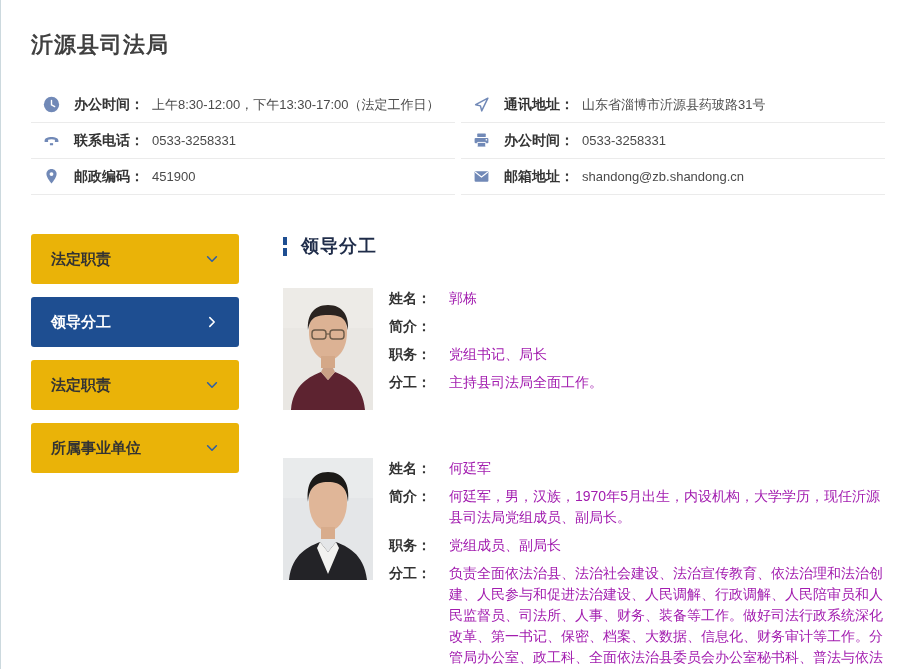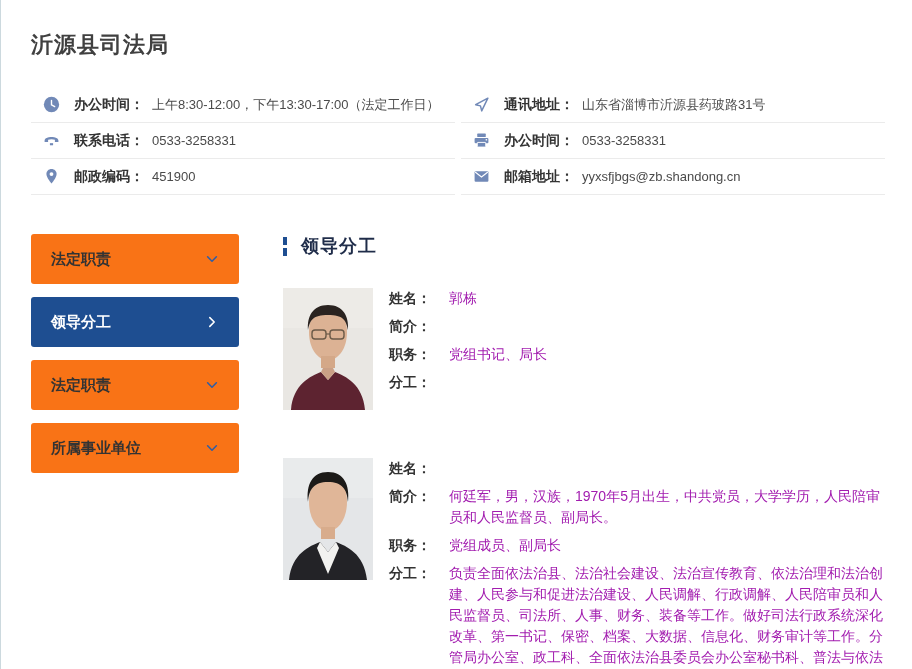--- a/index.html
+++ b/index.html
@@ -14,21 +14,21 @@
   
   .contact { margin-top:27px; display:grid; grid-template-columns:1fr 1fr; column-gap:6px; }
   .contact-row { height:36px; display:flex; align-items:center; border-bottom:1px solid #ebebeb; padding-left:12px; }
   .contact-row .cicon { width:17px; height:17px; margin-right:14px; flex:0 0 auto; display:inline-flex; }
   .contact-label { font-size:14px; font-weight:bold; color:#333; white-space:nowrap; }
   .contact-value { font-size:13px; color:#4a4a4a; margin-left:8px; white-space:nowrap; }
 
   
   .main { display:flex; margin-top:39px; }
   .sidebar { width:208px; flex:0 0 auto; }
-  .side-item { height:50px; margin-bottom:13px; background:#f97316; border-radius:3px;
+  .side-item { height:50px; margin-bottom:13px; background:#eab308; border-radius:3px;
     display:flex; align-items:center; justify-content:space-between; padding:0 20px; cursor:pointer; }
   .side-item .side-label { font-size:15px; font-weight:bold; color:#333; }
   .side-item.active { background:#1e4e91; }
   .side-item.active .side-label { color:#fff; }
   .chev { width:14px; height:14px; display:inline-flex; }
 
   .content { flex:1; margin-left:44px; }
   .section-head { display:flex; align-items:center; margin-bottom:30px; }
   .section-marker { width:4px; height:19px; margin-right:14px; display:flex; flex-direction:column; justify-content:space-between; }
   .section-marker i { display:block; width:4px; background:#1e4e91; }
@@ -110,21 +110,21 @@
     </div>
 
     <div class="contact-row">
       <span class="cicon">
         <svg viewBox="0 0 16 16" width="17" height="17">
             <rect x="1.5" y="3" width="13" height="10" rx="1" fill="#7189b7"></rect>
             <path d="M2 3.8 L8 8.4 L14 3.8" fill="none" stroke="#fff" stroke-width="1.1"></path>
           </svg>
       </span>
       <span class="contact-label">邮箱地址：</span>
-      <span class="contact-value">yyxsfjbgs@zb.shandong.cn</span>
+      <span class="contact-value">shandong@zb.shandong.cn</span>
     </div>
   </div>
 
   <div class="main">
 
     <div class="sidebar">
       <div class="side-item">
         <span class="side-label">法定职责</span>
         <span class="chev">
           <svg viewBox="0 0 16 16" width="14" height="14">
@@ -190,43 +190,45 @@
           </div>
           <div class="field-row">
             <span class="field-label">简介：</span>
           </div>
           <div class="field-row">
             <span class="field-label">职务：</span>
             <span class="field-value">党组书记、局长</span>
           </div>
           <div class="field-row">
             <span class="field-label">分工：</span>
+            <span class="field-value">主持县司法局全面工作。</span>
           </div>
         </div>
       </div>
 
       <div class="profile">
         <div class="photo">
           <svg viewBox="0 0 90 122" width="90" height="122">
             <rect width="90" height="122" fill="#e4e6e8"></rect>
             <rect x="0" y="0" width="90" height="40" fill="#e9ebec"></rect>
             <path d="M45 18 C31 18 26 30 26 44 C26 60 34 73 45 73 C56 73 64 60 64 44 C64 30 59 18 45 18 Z" fill="#e0b698"></path>
             <path d="M45 14 C29 14 23 27 25 44 C26 31 31 24 45 24 C59 24 64 31 65 44 C67 27 61 14 45 14 Z" fill="#1c1a18"></path>
             <path d="M38 69 h14 v12 h-14 z" fill="#d8ac8c"></path>
             <path d="M6 122 C9 95 27 88 37 84 L45 94 L53 84 C63 88 81 95 84 122 Z" fill="#232327"></path>
             <path d="M37 84 L45 94 L53 84 L56 90 L45 116 L34 90 Z" fill="#f2f2f0"></path>
           </svg>
         </div>
         <div class="fields">
           <div class="field-row">
             <span class="field-label">姓名：</span>
+            <span class="field-value">何廷军</span>
           </div>
           <div class="field-row">
             <span class="field-label">简介：</span>
-            <span class="field-value">何廷军，男，汉族，1970年5月出生，中共党员，大学学历，人民陪审员和人民监督员、副局长。</span>
+            <span class="field-value">何廷军，男，汉族，1970年5月出生，内设机构，大学学历，现任沂源县司法局党组成员、副局长。</span>
           </div>
           <div class="field-row">
             <span class="field-label">职务：</span>
             <span class="field-value">党组成员、副局长</span>
           </div>
           <div class="field-row">
             <span class="field-label">分工：</span>
             <span class="field-value">负责全面依法治县、法治社会建设、法治宣传教育、依法治理和法治创建、人民参与和促进法治建设、人民调解、行政调解、人民陪审员和人民监督员、司法所、人事、财务、装备等工作。做好司法行政系统深化改革、第一书记、保密、档案、大数据、信息化、财务审计等工作。分管局办公室、政工科、全面依法治县委员会办公室秘书科、普法与依法治理科、人民参与和促进法治科。</span>
           </div>
         </div>

